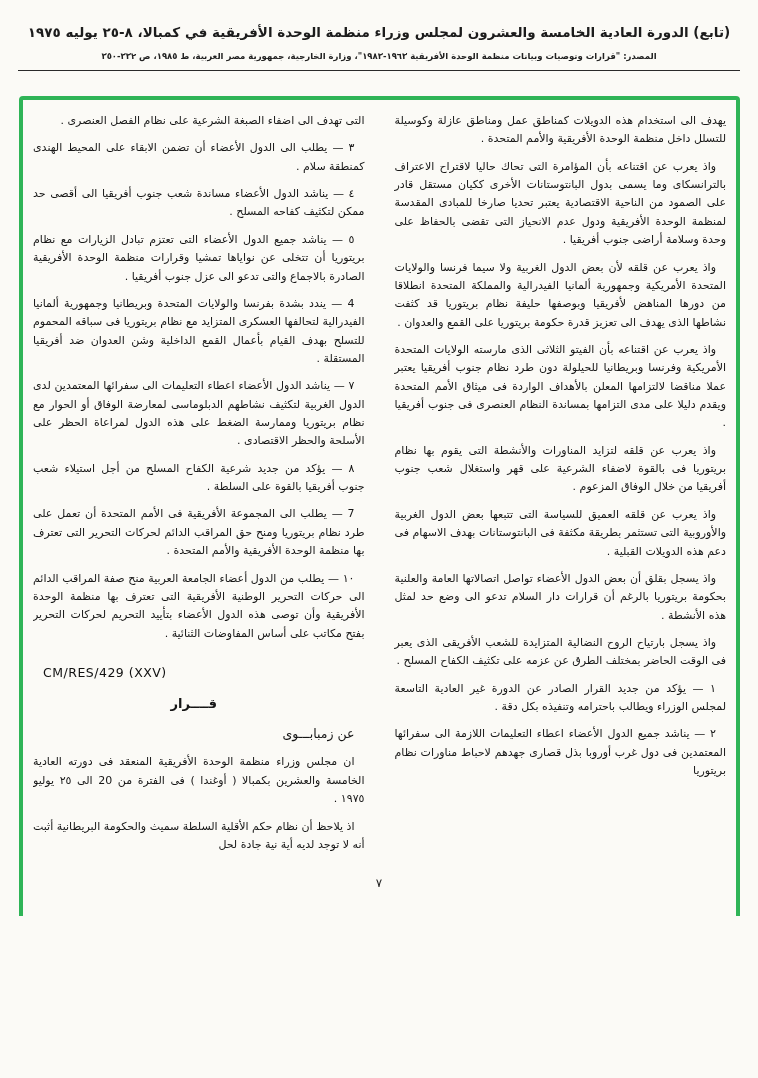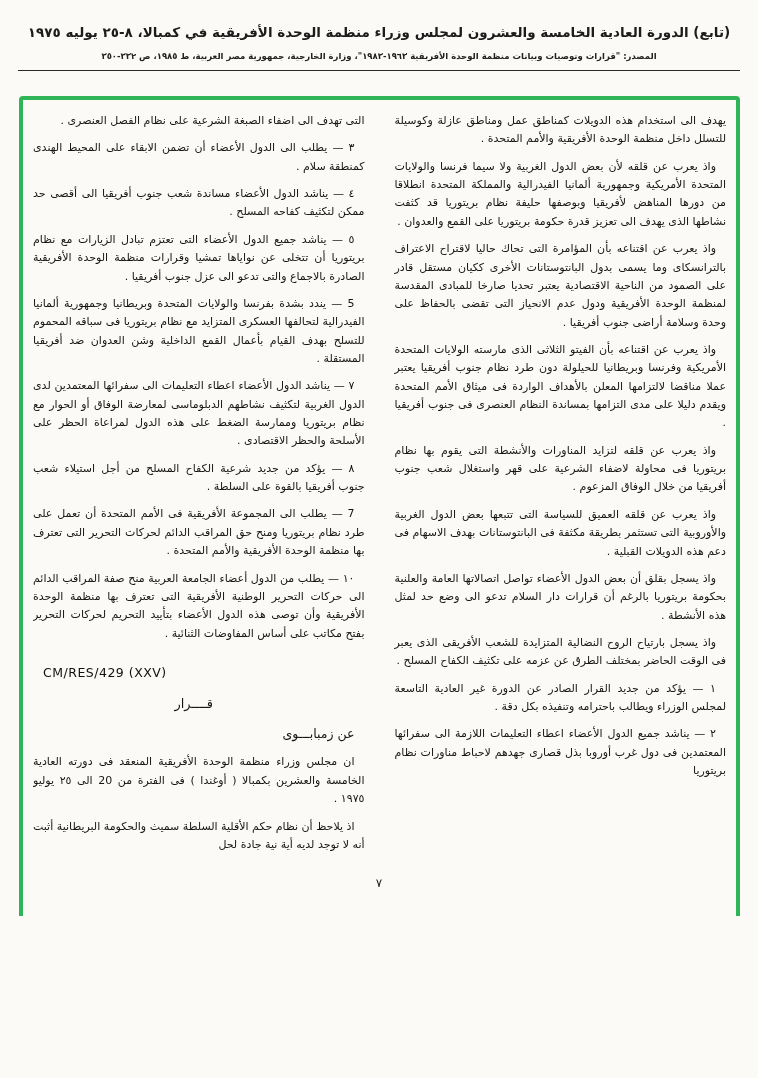--- a/index.html
+++ b/index.html
@@ -36,21 +36,21 @@
     font-size: 11px; line-height: 1.67; color: #161616;
   }
   .col p { margin-bottom: 9px; text-indent: 10px; }
   .col p.no-indent { text-indent: 0; }
 
   .res-ref {
     direction: ltr; text-align: left; font-size: 12.5px; letter-spacing: 0.5px;
     margin: 20px 0 26px 0; text-indent: 0; color: #111;
   }
   .res-title {
-    text-align: center; font-weight: normal; font-size: 13px; letter-spacing: 2px;
+    text-align: center; font-weight: bold; font-size: 13px; letter-spacing: 2px;
     margin: 6px 0 10px 0; text-indent: 0;
   }
   .res-subtitle {
     text-align: right; font-weight: normal; font-size: 12.5px;
     margin: 0 0 14px 0; text-indent: 0;
   }
   .bold { font-weight: normal; }
 
   .page-number {
     position: absolute; bottom: 26px; left: 0; right: 0;
@@ -67,37 +67,37 @@
     <div class="header-source">المصدر: "قرارات وتوصيات وبيانات منظمة الوحدة الأفريقية ١٩٦٣-١٩٨٣"، وزارة الخارجية، جمهورية مصر العربية، ط ١٩٨٥، ص ٣٣٢-٣٥٠</div>
     <hr class="header-rule">
   </div>
 
   <div class="green-box"></div>
 
   <div class="columns">
 
     <div class="col">
       <p class="no-indent">يهدف الى استخدام هذه الدويلات كمناطق عمل ومناطق عازلة وكوسيلة للتسلل داخل منظمة الوحدة الأفريقية والأمم المتحدة .</p>
+      <p>واذ يعرب عن اقتناعه بأن المؤامرة التى تحاك حاليا لاقتراح الاعتراف بالترانسكاى وما يسمى بدول البانتوستانات الأخرى ككيان مستقل قادر على الصمود من الناحية الاقتصادية يعتبر تحديا صارخا للمبادى المقدسة لمنظمة الوحدة الأفريقية ودول عدم الانحياز التى تقضى بالحفاظ على وحدة وسلامة أراضى جنوب أفريقيا .</p>
       <p>واذ يعرب عن قلقه لأن بعض الدول الغربية ولا سيما فرنسا والولايات المتحدة الأمريكية وجمهورية ألمانيا الفيدرالية والمملكة المتحدة انطلاقا من دورها المناهض لأفريقيا وبوصفها حليفة نظام بريتوريا قد كثفت نشاطها الذى يهدف الى تعزيز قدرة حكومة بريتوريا على القمع والعدوان .</p>
-      <p>واذ يعرب عن اقتناعه بأن المؤامرة التى تحاك حاليا لاقتراح الاعتراف بالترانسكاى وما يسمى بدول البانتوستانات الأخرى ككيان مستقل قادر على الصمود من الناحية الاقتصادية يعتبر تحديا صارخا للمبادى المقدسة لمنظمة الوحدة الأفريقية ودول عدم الانحياز التى تقضى بالحفاظ على وحدة وسلامة أراضى جنوب أفريقيا .</p>
       <p>واذ يعرب عن اقتناعه بأن الفيتو الثلاثى الذى مارسته الولايات المتحدة الأمريكية وفرنسا وبريطانيا للحيلولة دون طرد نظام جنوب أفريقيا يعتبر عملا مناقضا لالتزامها المعلن بالأهداف الواردة فى ميثاق الأمم المتحدة ويقدم دليلا على مدى التزامها بمساندة النظام العنصرى فى جنوب أفريقيا .</p>
-      <p>واذ يعرب عن قلقه لتزايد المناورات والأنشطة التى يقوم بها نظام بريتوريا فى محاولة لاضفاء الشرعية على قهر واستغلال شعب جنوب أفريقيا من خلال الوفاق المزعوم .</p>
+      <p>واذ يعرب عن قلقه لتزايد المناورات والأنشطة التى يقوم بها نظام بريتوريا فى بالقوة لاضفاء الشرعية على قهر واستغلال شعب جنوب أفريقيا من خلال الوفاق المزعوم .</p>
       <p>واذ يعرب عن قلقه العميق للسياسة التى تتبعها بعض الدول الغربية والأوروبية التى تستثمر بطريقة مكثفة فى البانتوستانات بهدف الاسهام فى دعم هذه الدويلات القبلية .</p>
       <p>واذ يسجل بقلق أن بعض الدول الأعضاء تواصل اتصالاتها العامة والعلنية بحكومة بريتوريا بالرغم أن قرارات دار السلام تدعو الى وضع حد لمثل هذه الأنشطة .</p>
       <p>واذ يسجل بارتياح الروح النضالية المتزايدة للشعب الأفريقى الذى يعبر فى الوقت الحاضر بمختلف الطرق عن عزمه على تكثيف الكفاح المسلح .</p>
       <p>١ — يؤكد من جديد القرار الصادر عن الدورة غير العادية التاسعة لمجلس الوزراء ويطالب باحترامه وتنفيذه بكل دقة .</p>
       <p>٢ — يناشد جميع الدول الأعضاء اعطاء التعليمات اللازمة الى سفرائها المعتمدين فى دول غرب أوروبا بذل قصارى جهدهم لاحباط مناورات نظام بريتوريا</p>
     </div>
 
     <div class="col">
       <p class="no-indent">التى تهدف الى اضفاء الصبغة الشرعية على نظام الفصل العنصرى .</p>
       <p>٣ — يطلب الى الدول الأعضاء أن تضمن الابقاء على المحيط الهندى كمنطقة سلام .</p>
       <p>٤ — يناشد الدول الأعضاء مساندة شعب جنوب أفريقيا الى أقصى حد ممكن لتكثيف كفاحه المسلح .</p>
       <p>٥ — يناشد جميع الدول الأعضاء التى تعتزم تبادل الزيارات مع نظام بريتوريا أن تتخلى عن نواياها تمشيا وقرارات منظمة الوحدة الأفريقية الصادرة بالاجماع والتى تدعو الى عزل جنوب أفريقيا .</p>
-      <p>5 — يندد بشدة بفرنسا والولايات المتحدة وبريطانيا وجمهورية ألمانيا الفيدرالية لتحالفها العسكرى المتزايد مع نظام بريتوريا فى سباقه المحموم للتسلح بهدف القيام بأعمال القمع الداخلية وشن العدوان ضد أفريقيا المستقلة .</p>
+      <p>4 — يندد بشدة بفرنسا والولايات المتحدة وبريطانيا وجمهورية ألمانيا الفيدرالية لتحالفها العسكرى المتزايد مع نظام بريتوريا فى سباقه المحموم للتسلح بهدف القيام بأعمال القمع الداخلية وشن العدوان ضد أفريقيا المستقلة .</p>
       <p>٧ — يناشد الدول الأعضاء اعطاء التعليمات الى سفرائها المعتمدين لدى الدول الغربية لتكثيف نشاطهم الدبلوماسى لمعارضة الوفاق أو الحوار مع نظام بريتوريا وممارسة الضغط على هذه الدول لمراعاة الحظر على الأسلحة والحظر الاقتصادى .</p>
       <p>٨ — يؤكد من جديد شرعية الكفاح المسلح من أجل استيلاء شعب جنوب أفريقيا بالقوة على السلطة .</p>
       <p>7 — يطلب الى المجموعة الأفريقية فى الأمم المتحدة أن تعمل على طرد نظام بريتوريا ومنح حق المراقب الدائم لحركات التحرير التى تعترف بها منظمة الوحدة الأفريقية والأمم المتحدة .</p>
       <p>١٠ — يطلب من الدول أعضاء الجامعة العربية منح صفة المراقب الدائم الى حركات التحرير الوطنية الأفريقية التى تعترف بها منظمة الوحدة الأفريقية وأن توصى هذه الدول الأعضاء بتأييد التحريم لحركات التحرير بفتح مكاتب على أساس المفاوضات الثنائية .</p>
 
       <p class="res-ref">CM/RES/429 (XXV)</p>
 
       <p class="res-title">قــــرار</p>
 
       <p class="res-subtitle">عن زمبابـــوى</p>

